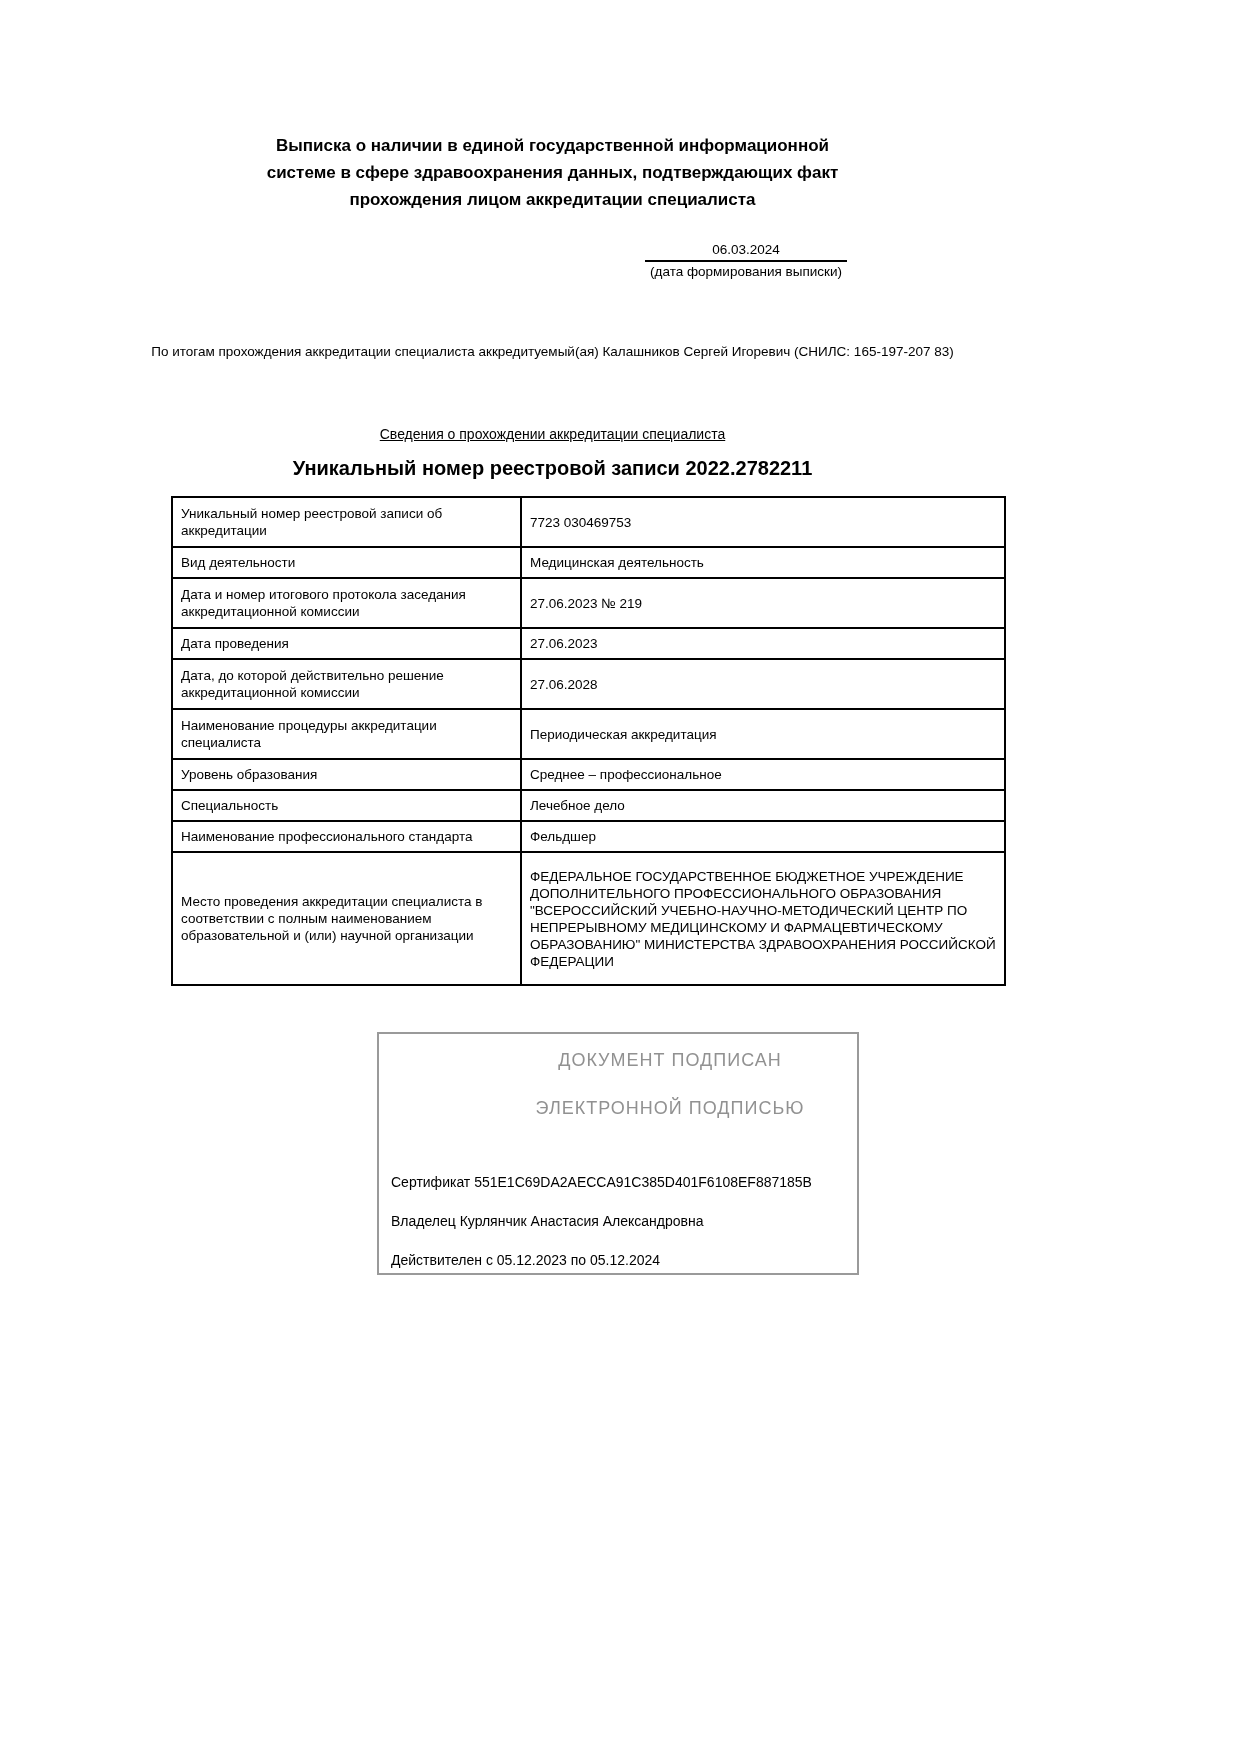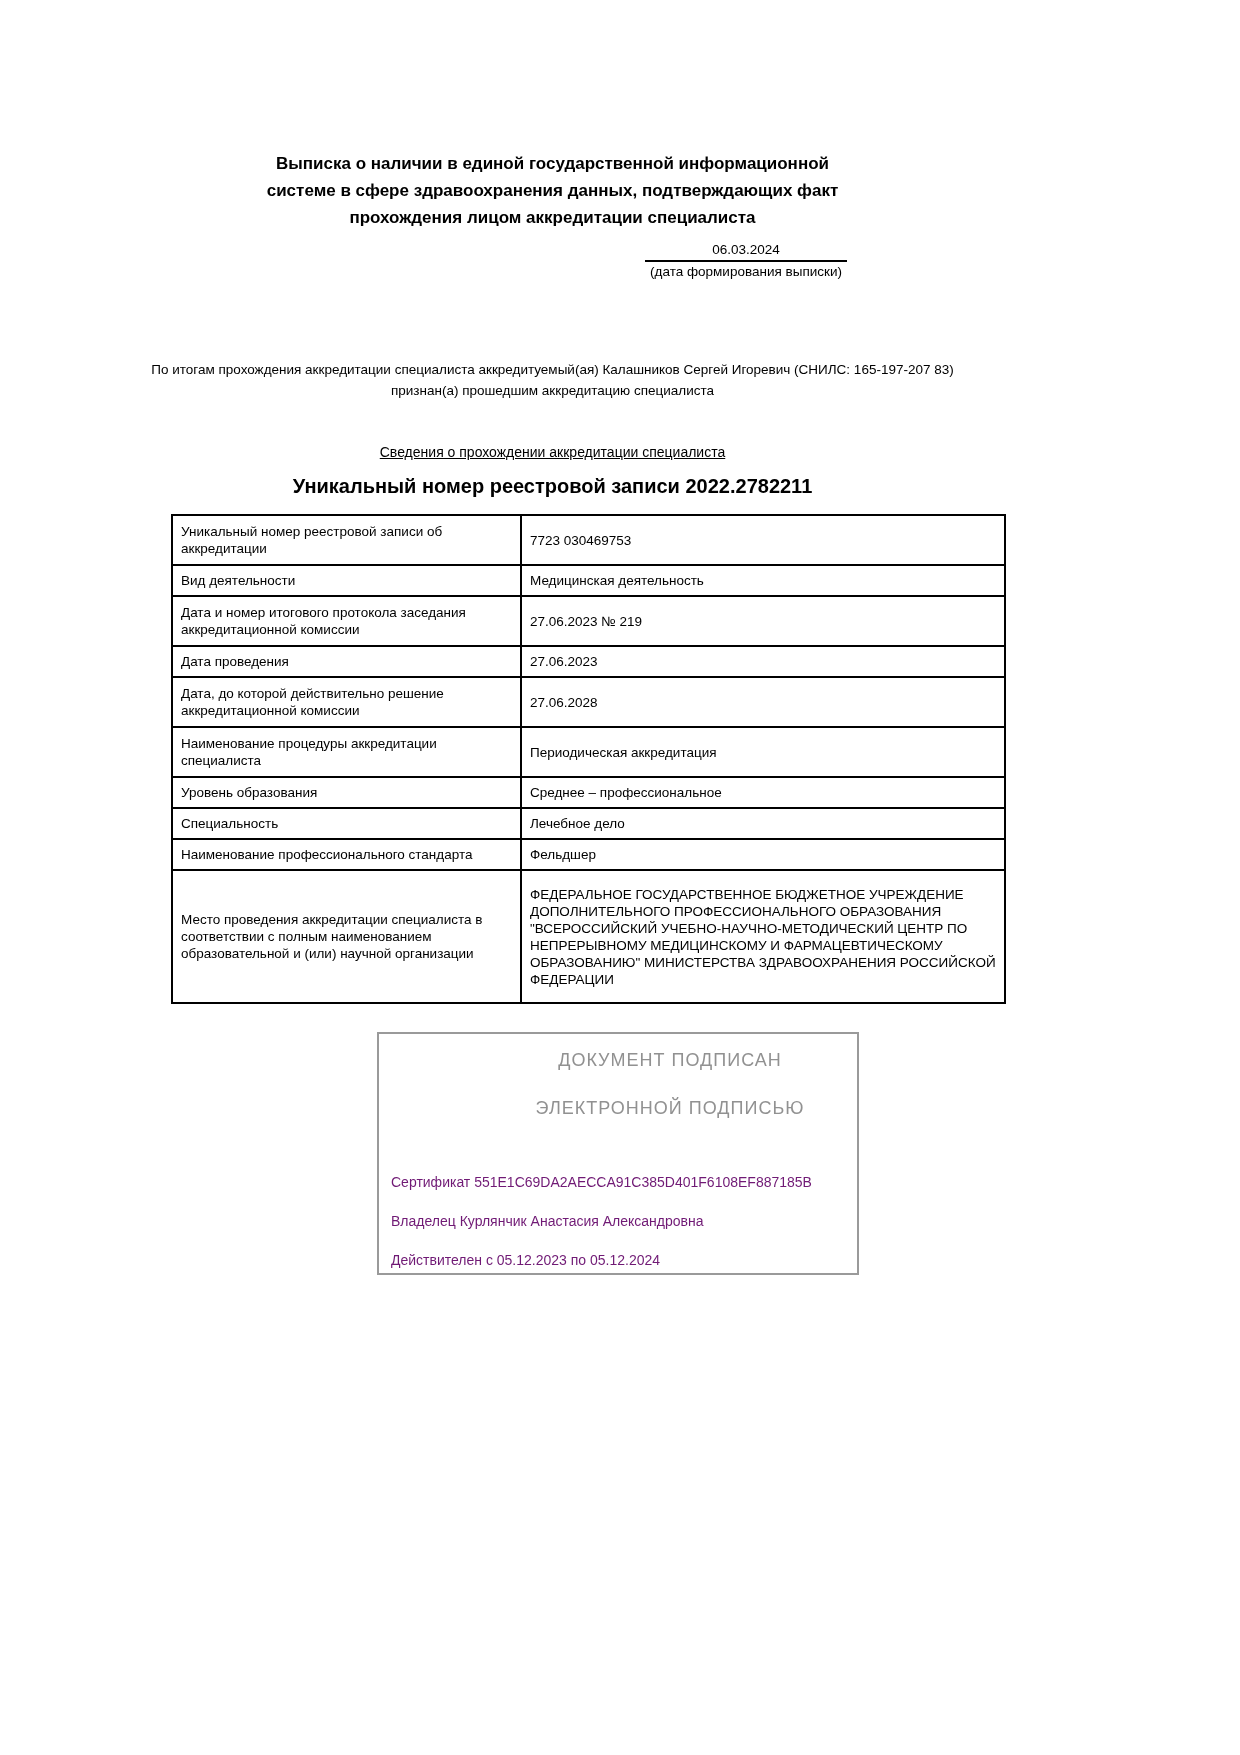--- a/index.html
+++ b/index.html
@@ -13,21 +13,20 @@
     height: 1755px;
     background: #ffffff;
     font-family: "Liberation Sans", sans-serif;
     color: #000000;
     overflow: hidden;
   }
   .content-col {
     position: absolute;
     left: 135px;
     width: 835px;
-    margin-top: 18px;
   }
 
   
   .doc-title {
     top: 132px;
     text-align: center;
     font-size: 17px;
     font-weight: bold;
     line-height: 27px;
   }
@@ -113,21 +112,21 @@
     letter-spacing: 1px;
   }
   .sig-header-line1 { margin-top: 16px; }
   .sig-header-line2 { margin-top: 27px; }
   .sig-details {
     position: absolute;
     left: 12px;
     top: 140px;
     right: 8px;
     font-size: 14px;
-    color: #701a75;
+    color: #000000;
   }
   .sig-line { margin-bottom: 23px; white-space: nowrap; }
 </style>
 </head>
 <body>
 
 <div class="page">
 
   <div class="content-col doc-title">
     <div>Выписка о наличии в единой государственной информационной</div>
@@ -135,21 +134,20 @@
     <div>прохождения лицом аккредитации специалиста</div>
   </div>
 
   <div class="date-block">
     <span class="date-value">06.03.2024</span>
     <span class="date-caption">(дата формирования выписки)</span>
   </div>
 
   <div class="content-col intro">
     <div>По итогам прохождения аккредитации специалиста аккредитуемый(ая) Калашников Сергей Игоревич (СНИЛС: 165-197-207 83)</div>
-    <div>признан(а) прошедшим аккредитацию специалиста</div>
   </div>
 
   <div class="content-col section-heading">
     <span>Сведения о прохождении аккредитации специалиста</span>
   </div>
   <div class="content-col record-heading">Уникальный номер реестровой записи 2022.2782211</div>
 
   <div class="content-col acc-table-wrap">
     <table class="acc-table">
       <tbody>

